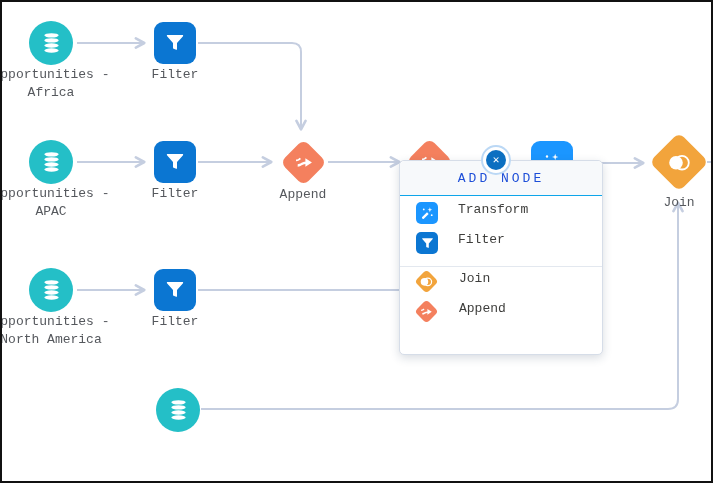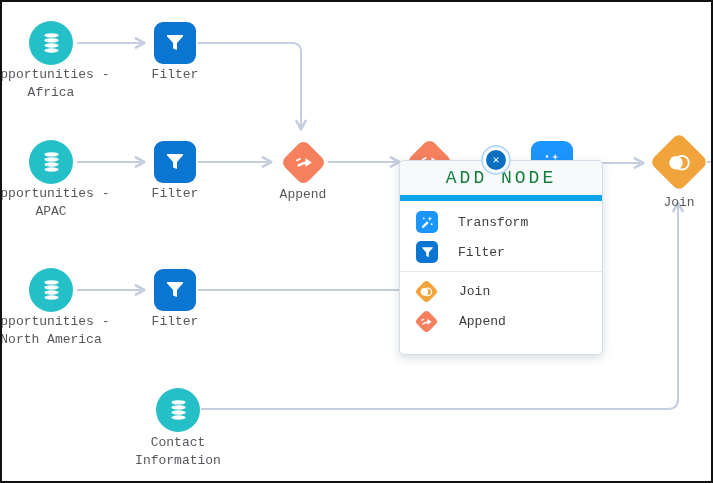--- a/index.html
+++ b/index.html
@@ -12,27 +12,27 @@
   .diamond > svg{transform:rotate(-45deg);}
   .append-node{width:33px;height:33px;background:#F4805E;}
   .join-node{width:42px;height:42px;background:#F2A43C;}
   .transform-node{background:#1B96FF;}
   .node-label{position:absolute;transform:translateX(-50%);z-index:2;font-size:13px;line-height:18px;
     color:#55585D;text-align:center;white-space:pre-line;width:140px;}
   
   .popup{position:absolute;left:397px;top:158px;width:204px;height:195px;background:#fff;
     border:1px solid #D6DDE8;border-radius:5px;box-shadow:0 3px 10px rgba(40,60,90,.18);z-index:3;box-sizing:border-box;}
   .popup-header{height:34px;display:flex;align-items:center;justify-content:center;background:#F7F9FB;
-    border-bottom:6px solid #0ea5e9;border-radius:5px 5px 0 0;font-size:18px;letter-spacing:3px;color:#15803d;}
+    border-bottom:1px solid #0ea5e9;border-radius:5px 5px 0 0;font-size:13px;letter-spacing:3px;color:#1d4ed8;}
   .popup-close{position:absolute;top:-16px;left:81px;width:30px;height:30px;border-radius:50%;background:#fff;
     border:2px solid #BBD8F5;box-sizing:border-box;display:flex;align-items:center;justify-content:center;cursor:pointer;}
   .close-inner{width:20px;height:20px;border-radius:50%;background:#0B6FC1;color:#fff;font-size:11px;font-weight:bold;
     display:flex;align-items:center;justify-content:center;line-height:1;}
   .menu{padding-top:6px;}
-  .menu-item{height:30px;display:flex;align-items:center;padding:0 16px;cursor:pointer;}
+  .menu-item{height:30px;display:flex;padding:0 16px;cursor:pointer;}
   .mi-label{font-size:13px;color:#3E3E3C;margin-left:20px;}
   .mi-icon{width:22px;height:22px;border-radius:5px;display:flex;align-items:center;justify-content:center;flex:0 0 auto;}
   .mi-icon.transform{background:#1B96FF;}
   .mi-icon.filter{background:#0B76D2;}
   .mi-icon.aggregate{background:#8498EE;}
   .mi-icon.dmd{width:17px;height:17px;border-radius:4px;transform:rotate(45deg);margin:2px 4px 2px 2px;}
   .mi-icon.dmd > svg{transform:rotate(-45deg);}
   .mi-icon.join{background:#F2A43C;}
   .mi-icon.append{background:#F4805E;}
   .menu-divider{height:1px;background:#E3E8EF;margin:4px 0;}
@@ -162,22 +162,20 @@
   <div class="node circle" style="left:154px;top:386px">
     <svg width="21" height="24" viewBox="0 0 22 24">
         <g fill="#fff">
           <ellipse cx="11" cy="4" rx="7.5" ry="2.3"></ellipse>
           <ellipse cx="11" cy="9.3" rx="7.5" ry="2.3"></ellipse>
           <ellipse cx="11" cy="14.6" rx="7.5" ry="2.3"></ellipse>
           <ellipse cx="11" cy="19.9" rx="7.5" ry="2.3"></ellipse>
         </g>
       </svg>
   </div>
-  <div class="node-label" style="left:176px;top:432px">Contact
-Information</div>
 
   <div class="popup">
     <div class="popup-close">
       <span class="close-inner">✕</span>
     </div>
     <div class="popup-header">ADD NODE</div>
     <div class="menu">
       <div class="menu-item">
         <span class="mi-icon transform">
             <svg width="15" height="15" viewBox="0 0 22 22">

